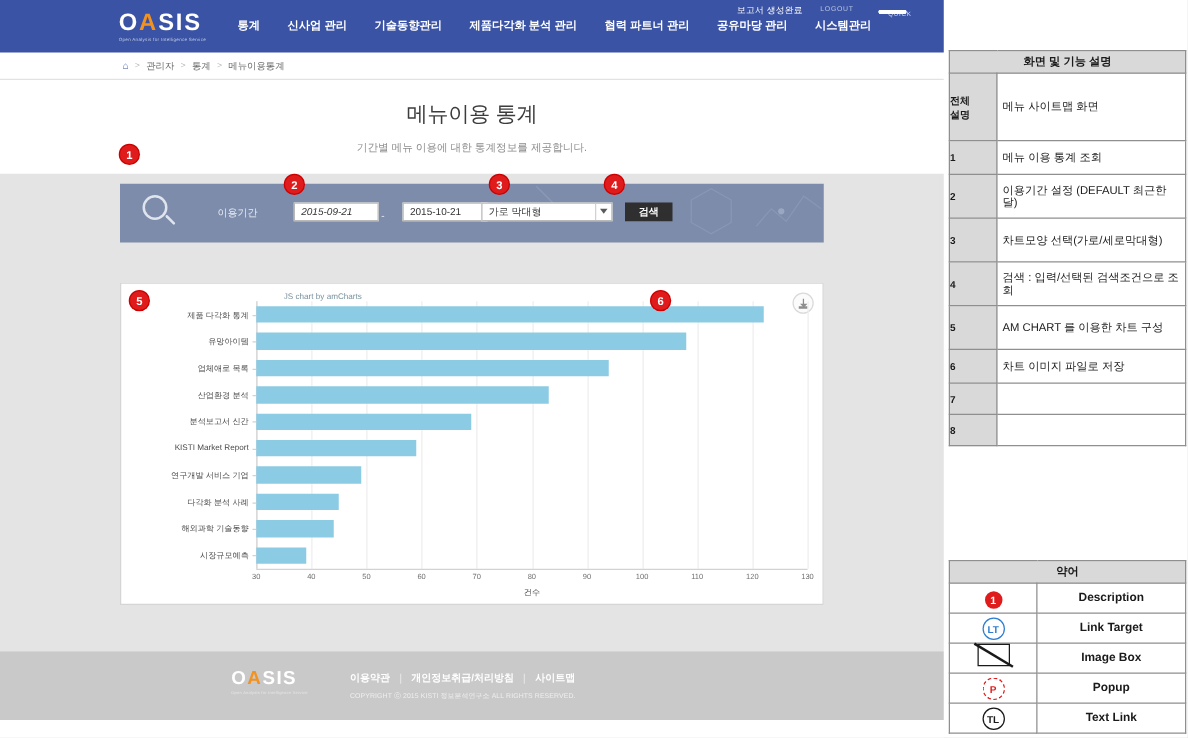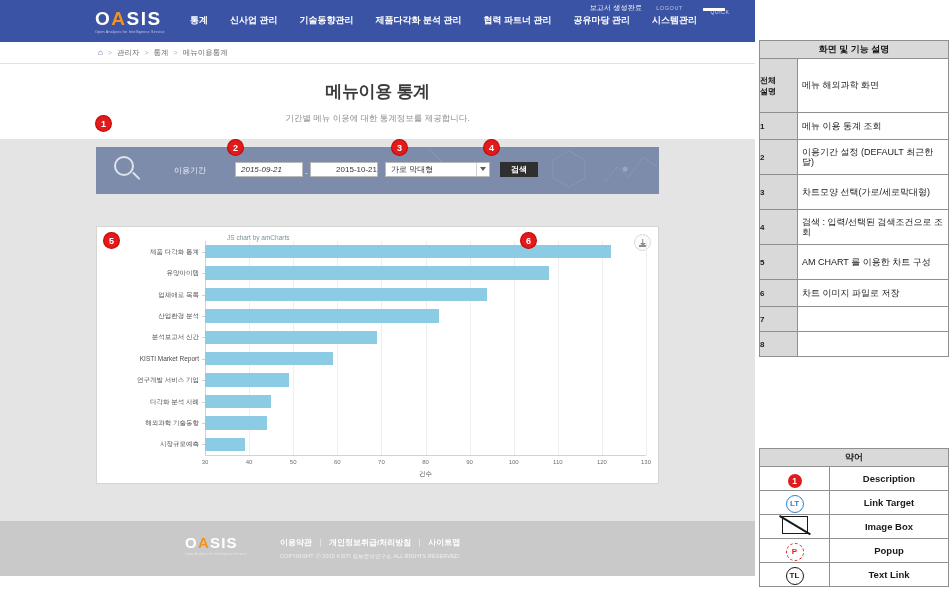--- a/index.html
+++ b/index.html
@@ -31,21 +31,21 @@
 
   
   .breadcrumb { height: 22px; border-bottom: 1px solid #e2e2e2; display: flex; align-items: center;
                 padding-left: 98px; gap: 5px; background: #fff; }
   .breadcrumb .crumb { font-size: 7.5px; color: #6a6a6a; }
   .breadcrumb .sep { font-size: 7px; color: #b4b4b4; }
   .breadcrumb .home { font-size: 8px; color: #3a53a4; }
 
   
   .titlewrap { height: 75px; padding-top: 16px; text-align: center; background: #fff; }
-  .page-title { font-size: 17px; font-weight: bold; color: #3c3c3c; letter-spacing: -.3px; }
+  .page-title { font-size: 17px; font-weight: normal; color: #3c3c3c; letter-spacing: -.3px; }
   .page-sub { font-size: 8.5px; color: #8c8c8c; margin-top: 10px; }
 
   
   .marker { width: 15px; height: 15px; border-radius: 50%; background: #e01b1b; color: #fff;
             font-size: 9px; font-weight: bold; display: flex; align-items: center; justify-content: center;
             position: absolute; z-index: 40; box-shadow: 0 0 0 1px #c00; }
 
   
   .band { position: absolute; left: 0; top: 139px; width: 755px; height: 382px; background: #e4e4e4; }
 
@@ -53,21 +53,21 @@
   .searchpanel { position: absolute; left: 96px; top: 8px; width: 563px; height: 47px;
                  background: #7d8cab; overflow: hidden; }
   .hexdeco { position: absolute; right: 0; top: 0; width: 240px; height: 47px; opacity: .5; }
   .mag { position: absolute; left: 18px; top: 9px; width: 30px; height: 30px; }
   .mag .ring { width: 20px; height: 20px; border: 2px solid #dfe4ee; border-radius: 50%; position: absolute; left: 0; top: 0; }
   .mag .handle { width: 2px; height: 10px; background: #dfe4ee; position: absolute; left: 18px; top: 17px;
                  transform: rotate(-45deg); transform-origin: top left; border-radius: 1px; }
   .f-label { position: absolute; left: 78px; top: 18px; font-size: 8px; color: #e8ecf5; }
   .dt { position: absolute; top: 15px; width: 68px; height: 15px; background: #fff; border: 1px solid #b9b9b9;
         font-size: 8px; color: #333; padding-left: 5px; line-height: 13px; }
-  .dt1 { left: 139px; font-style: italic; } .dt2 { left: 214px; text-align: right; }
+  .dt1 { left: 139px; font-style: italic; } .dt2 { left: 226px; }
   .dash { position: absolute; left: 209px; top: 21px; font-size: 8px; color: #e8ecf5; }
   .sel { position: absolute; left: 289px; top: 15px; width: 105px; height: 15px; background: #fff;
          border: 1px solid #b9b9b9; font-size: 8px; color: #333; padding-left: 5px; line-height: 13px; position: absolute; }
   .sel .caret { position: absolute; right: 3px; top: 4px; width: 0; height: 0;
                 border-left: 3.5px solid transparent; border-right: 3.5px solid transparent; border-top: 4px solid #5a5a5a; }
   .sel .divider { position: absolute; right: 12px; top: 0; width: 1px; height: 13px; background: #d2d2d2; }
   .btn-search { position: absolute; left: 404px; top: 15px; width: 38px; height: 15px; background: #2f2f2f;
                 color: #fff; font-size: 8px; font-weight: bold; display: flex; align-items: center;
                 justify-content: center; cursor: pointer; }
 
@@ -301,21 +301,21 @@
 <div class="side">
 
   <table class="spec spec-top">
     <tbody>
         <tr>
       <th class="hd" colspan="2">화면 및 기능 설명</th>
     </tr>
     <tr>
       <td class="num" style="height:54px; white-space:pre-line;">전체
 설명</td>
-      <td class="desc">메뉴 해외과학 화면</td>
+      <td class="desc">메뉴 사이트맵 화면</td>
     </tr>
     <tr>
       <td class="num" style="height:27px;">1</td>
       <td class="desc">메뉴 이용 통계 조회</td>
     </tr>
     <tr>
       <td class="num" style="height:35px;">2</td>
       <td class="desc">이용기간 설정 (DEFAULT 최근한달)</td>
     </tr>
     <tr>

